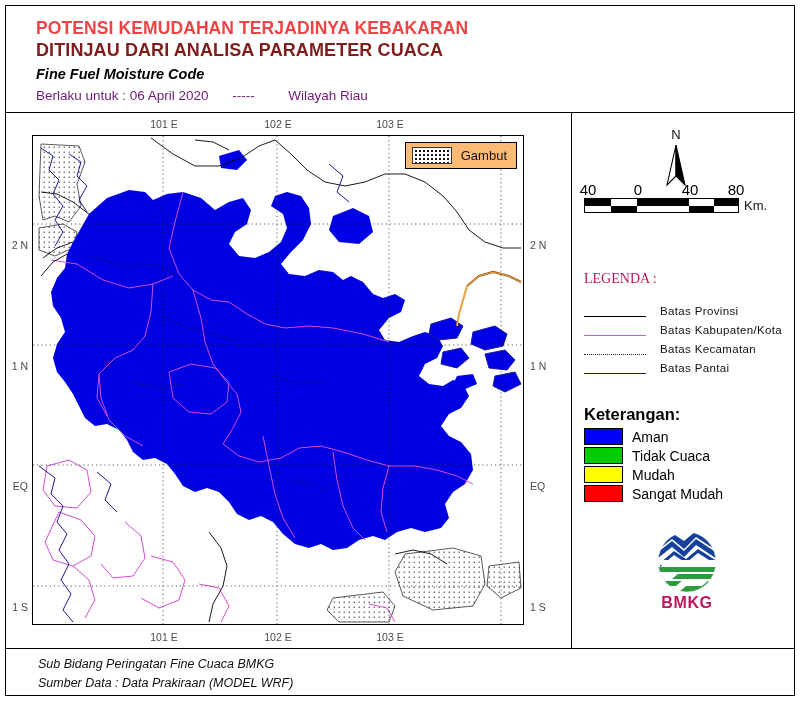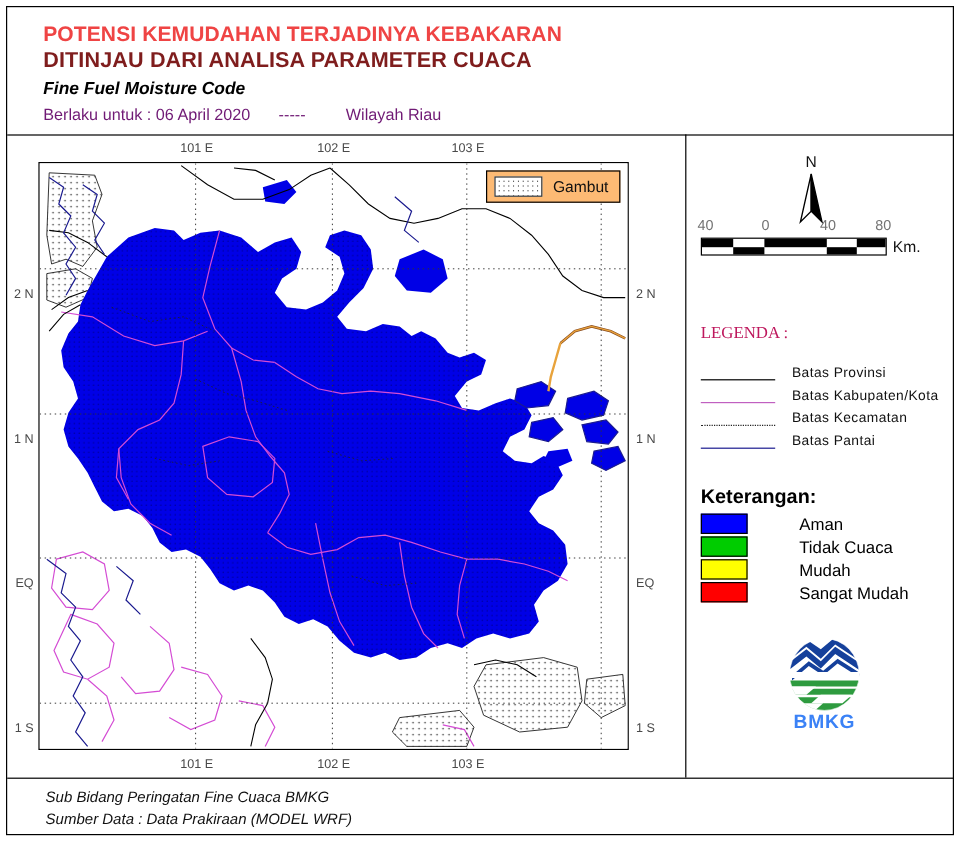--- a/index.html
+++ b/index.html
@@ -52,41 +52,41 @@
 
   
   #panel{position:absolute;left:572px;top:113px;width:223px;height:535px;}
 
   #north{position:absolute;left:78px;top:14px;width:52px;text-align:center;}
   #north-letter{font-size:13px;color:#111;}
   #north-arrow{margin:1px auto 0;display:block;}
 
   #scalewrap{position:absolute;left:12px;top:68px;width:170px;}
   #scale-nums{position:relative;height:15px;}
-  #scale-nums span{position:absolute;font-size:12px;color:#737373;transform:translateX(-50%);}
+  #scale-nums span{position:absolute;font-size:15px;color:#000000;transform:translateX(-50%);}
   #scale-bar{position:relative;width:155px;height:15px;border:1px solid #000;box-sizing:border-box;
       background:#fff;margin-top:2px;}
   .sb-cell{position:absolute;}
   #km-label{position:absolute;left:160px;top:17px;font-size:13px;color:#111;}
 
   #legenda{position:absolute;left:12px;top:158px;width:205px;}
   #legenda-title{font-family:"Liberation Serif",serif;font-size:14px;color:#be185d;margin-bottom:11px;}
   .lg-row{display:flex;align-items:flex-end;height:19px;}
   .lg-line{width:62px;height:0;margin-right:14px;flex:none;}
   .lg-text{font-size:11.5px;color:#111;letter-spacing:.35px;white-space:nowrap;}
 
   #keterangan{position:absolute;left:12px;top:292px;width:205px;}
   #ket-title{font-size:16.5px;font-weight:bold;color:#000;margin-bottom:3px;}
-  .kt-row{display:flex;align-items:center;height:19px;gap:34px;}
+  .kt-row{display:flex;align-items:center;height:19px;}
   .kt-swatch{width:37px;height:15px;border:1.2px solid #000;margin-right:9px;flex:none;}
   .kt-text{font-size:14px;color:#000;white-space:nowrap;}
 
   #logo{position:absolute;left:60px;top:418px;width:110px;text-align:center;}
   #logo-mark{display:block;margin:0 auto;}
-  #logo-text{font-size:16px;font-weight:bold;color:#3b82f6;letter-spacing:.6px;margin-top:1px;}
+  #logo-text{font-size:16px;font-weight:bold;color:#be185d;letter-spacing:.6px;margin-top:1px;}
 </style>
 </head>
 <body>
 
 <div id="page">
 
   <div class="outer-frame"></div>
 
   <div id="header">
     <div class="hdr-line" id="title1">POTENSI KEMUDAHAN TERJADINYA KEBAKARAN</div>

